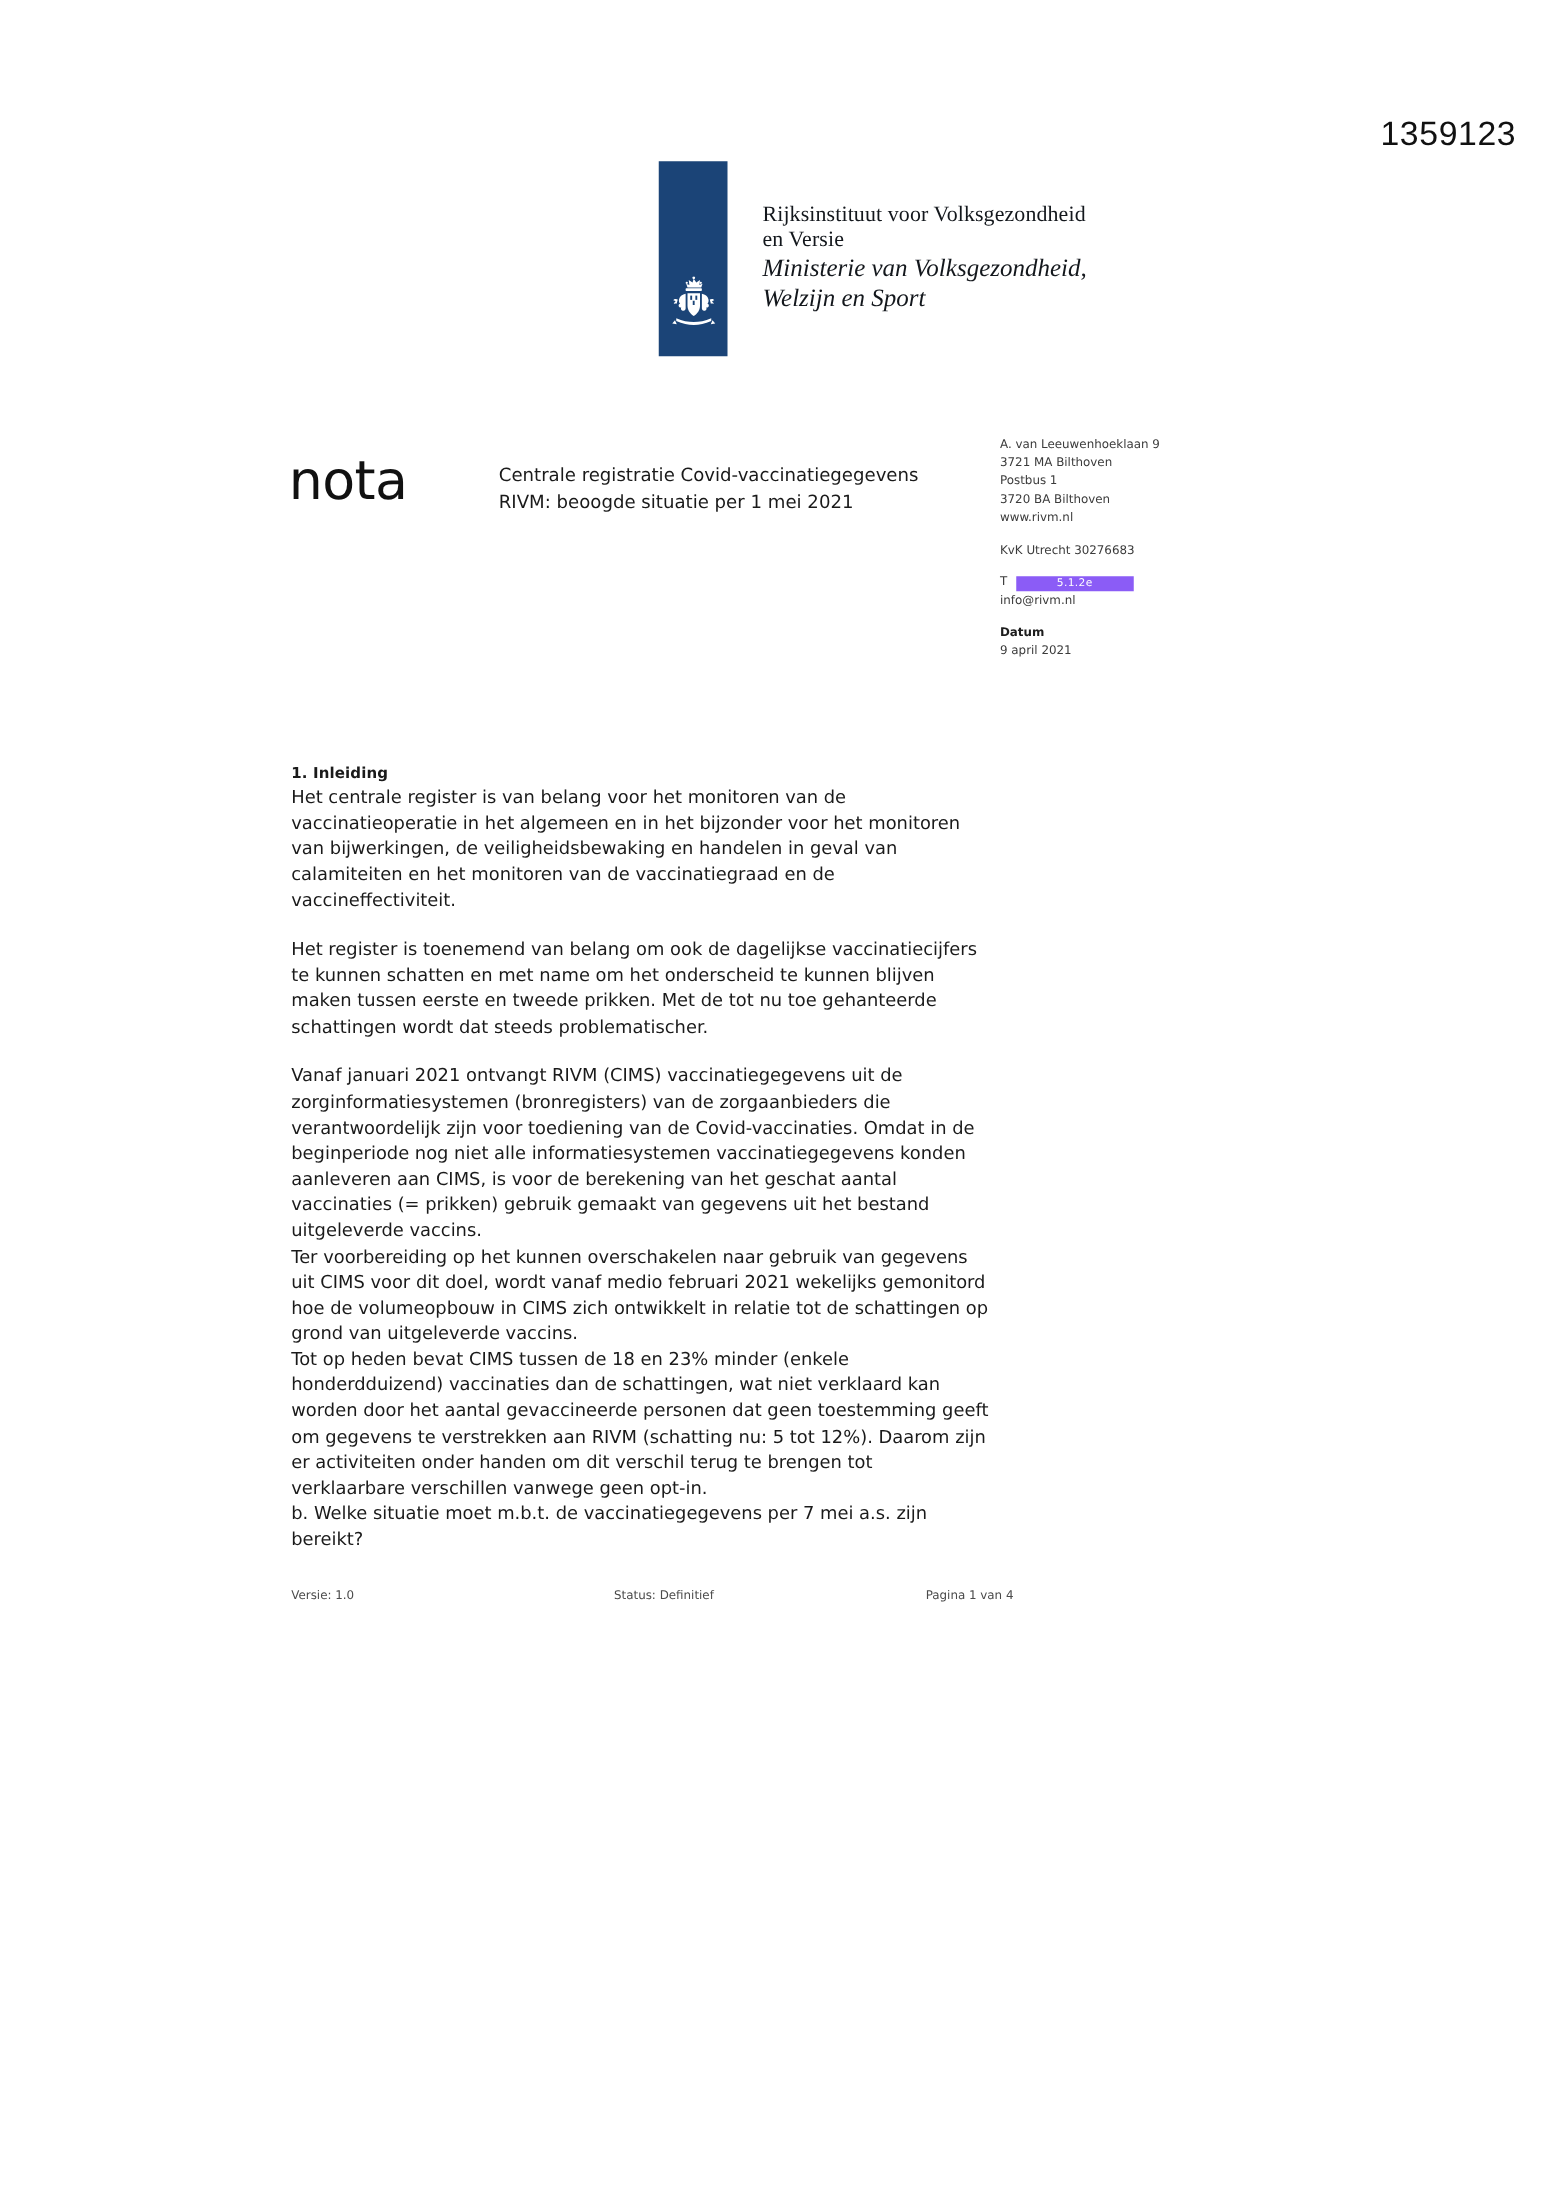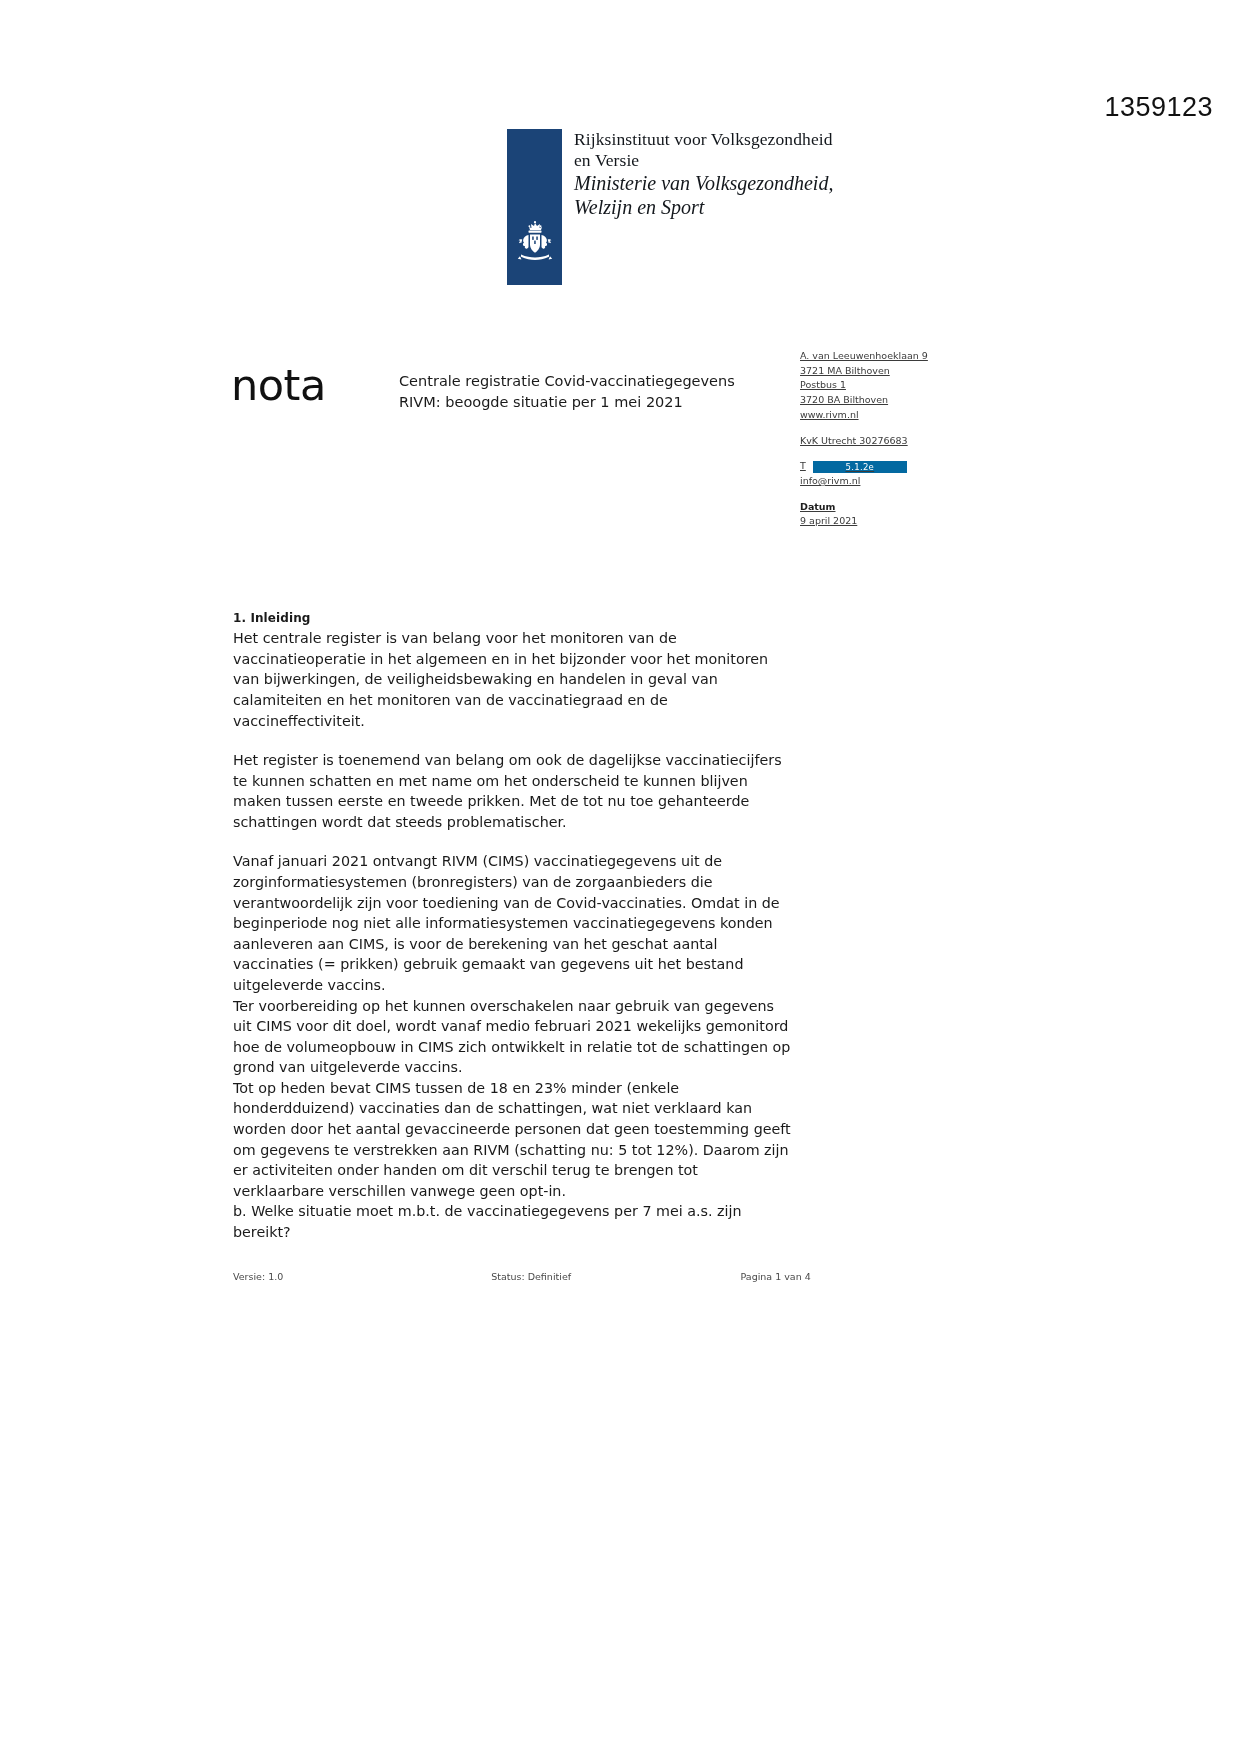--- a/index.html
+++ b/index.html
@@ -27,24 +27,25 @@
     right: 28px;
     font-family: "Liberation Sans", sans-serif;
     font-size: 27px;
     letter-spacing: 0.5px;
     color: #111111;
   }
 
   
   .logo-block {
     position: absolute;
-    left: 507px;
+    left: 527px;
     top: 85px;
     display: flex;
-    align-items: flex-start;
+    align-items: center;
+    gap: 16px;
   }
   .logo-bar {
     width: 55px;
     height: 156px;
     background: #1b4477;
     position: relative;
     flex: 0 0 auto;
   }
   .crest {
     position: absolute;
@@ -101,37 +102,36 @@
   
   .meta-col {
     position: absolute;
     left: 800px;
     top: 305px;
     width: 210px;
     font-family: "DejaVu Sans", sans-serif;
     font-size: 9.5px;
     line-height: 1.55;
     color: #3b3b3b;
-    text-decoration: underline;
   }
   .meta-col .group { margin-bottom: 11px; }
   .meta-col .group.tight { margin-bottom: 0; }
   .meta-line { white-space: nowrap; }
   .meta-label {
     font-weight: bold;
     color: #1d1d1d;
   }
   .phone-row {
     display: flex;
     align-items: center;
     gap: 7px;
   }
   .redaction {
     display: inline-block;
-    background: #0369a1;
+    background: #8b5cf6;
     color: #ffffff;
     font-size: 8.5px;
     text-align: center;
     width: 94px;
     height: 12px;
     line-height: 12px;
     letter-spacing: 0.3px;
   }
 
   

